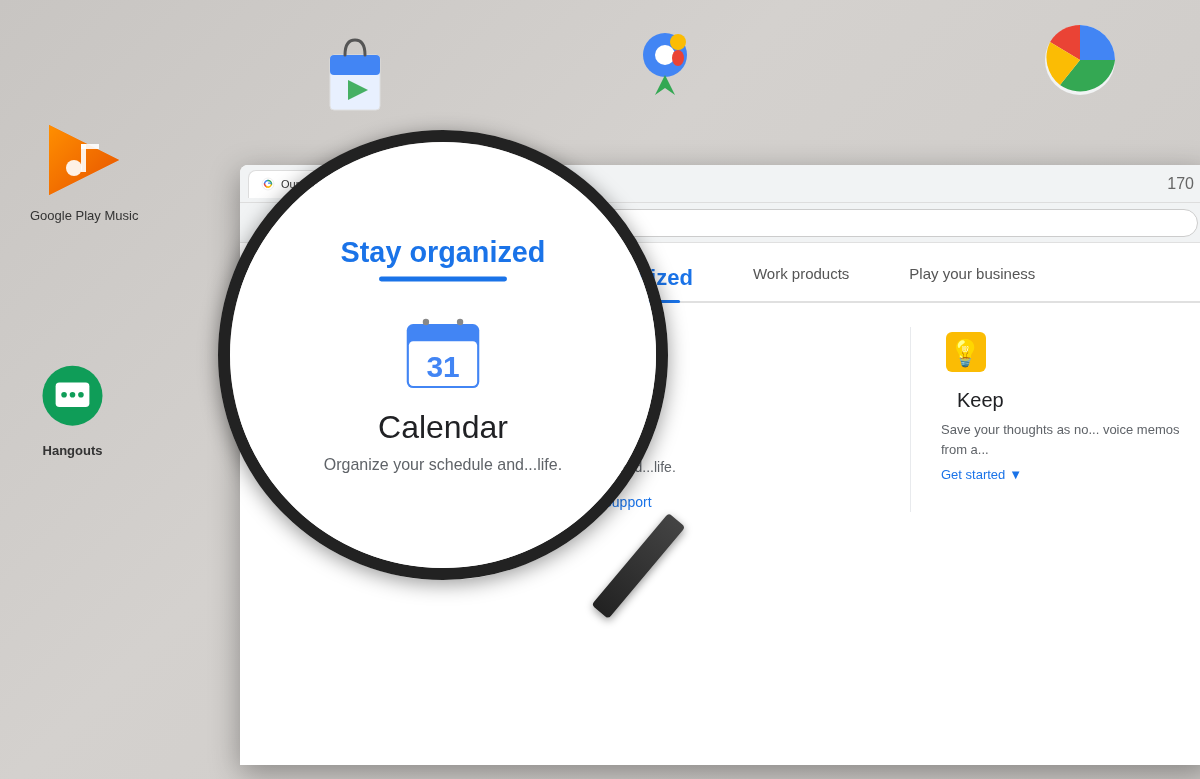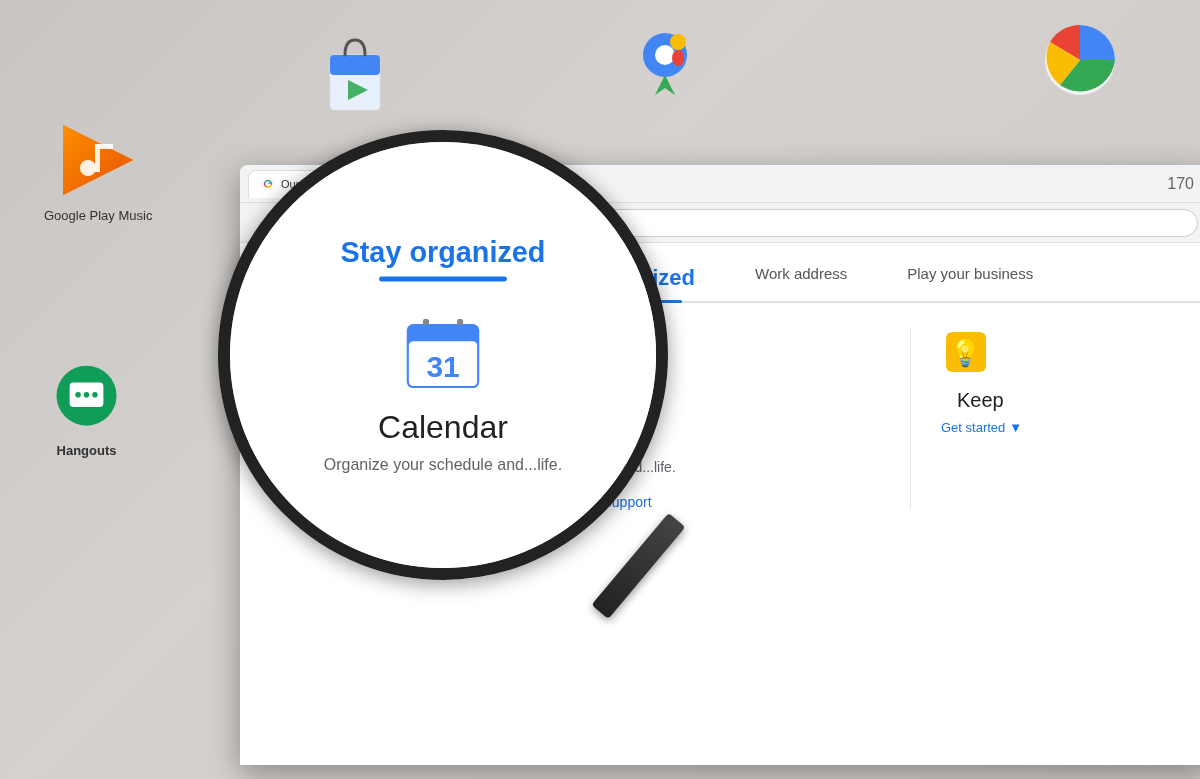--- a/index.html
+++ b/index.html
@@ -15,21 +15,21 @@
     
     .bg-surface {
       position: absolute;
       inset: 0;
       background: linear-gradient(135deg, #c8c5c2 0%, #d4d1ce 40%, #ccc9c6 100%);
     }
 
     
     .desk-icons {
       position: absolute;
-      left: 14px;
+      left: 0;
       top: 0;
       width: 200px;
       height: 582px;
     }
 
     
     .gpm-icon {
       position: absolute;
       left: 30px;
       top: 120px;
@@ -534,21 +534,21 @@
   <div class="browser-content">
 
     <div class="page-nav">
       <div class="page-nav-item">
         <span>Talk &amp; t...</span>
       </div>
       <div class="page-nav-item active">
         <span>Stay organized</span>
       </div>
       <div class="page-nav-item">
-        <span>Work address</span>
+        <span>Work products</span>
       </div>
       <div class="page-nav-item">
         <span>Play your business</span>
       </div>
     </div>
 
     <div style="display:flex; padding: 24px 20px; gap: 20px;">
 
       <div class="content-section">
 
@@ -585,20 +585,21 @@
 
         <div class="right-section">
 
           <div style="margin-bottom:8px;">
             <svg width="50" height="50" viewBox="0 0 50 50">
               <rect x="5" y="5" width="40" height="40" rx="6" fill="#fbbc04"></rect>
               <text x="25" y="35" text-anchor="middle" font-size="26" fill="white">💡</text>
             </svg>
           </div>
           <div class="right-section-title">Keep</div>
+          <div class="right-section-desc">Save your thoughts as no... voice memos from a...</div>
           <div class="right-get-started">
             <span>Get started</span>
             <span>▼</span>
           </div>
         </div>
       </div>
     </div>
   </div>
 </div>
 

